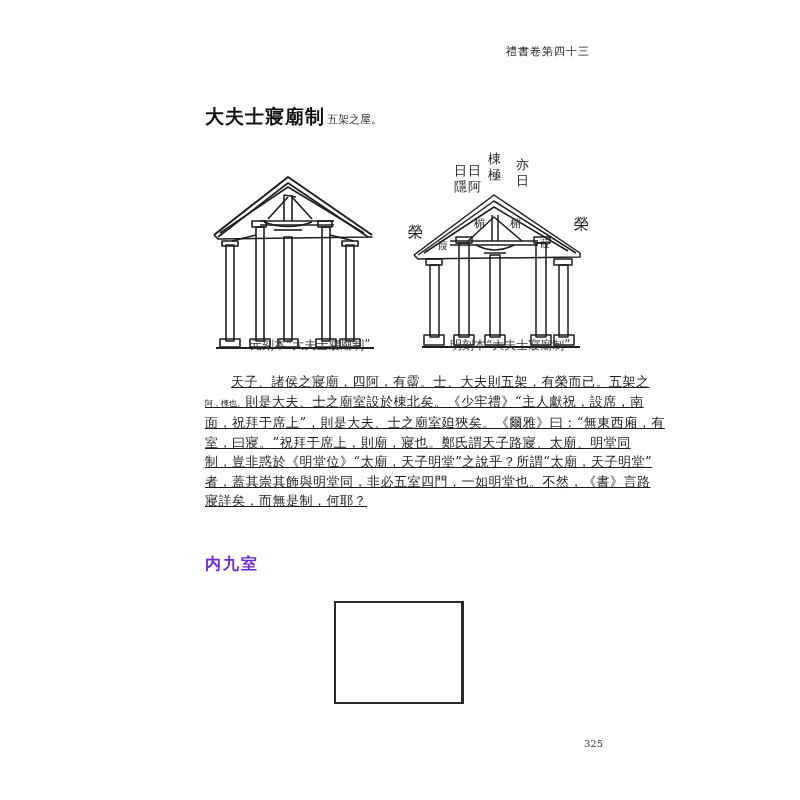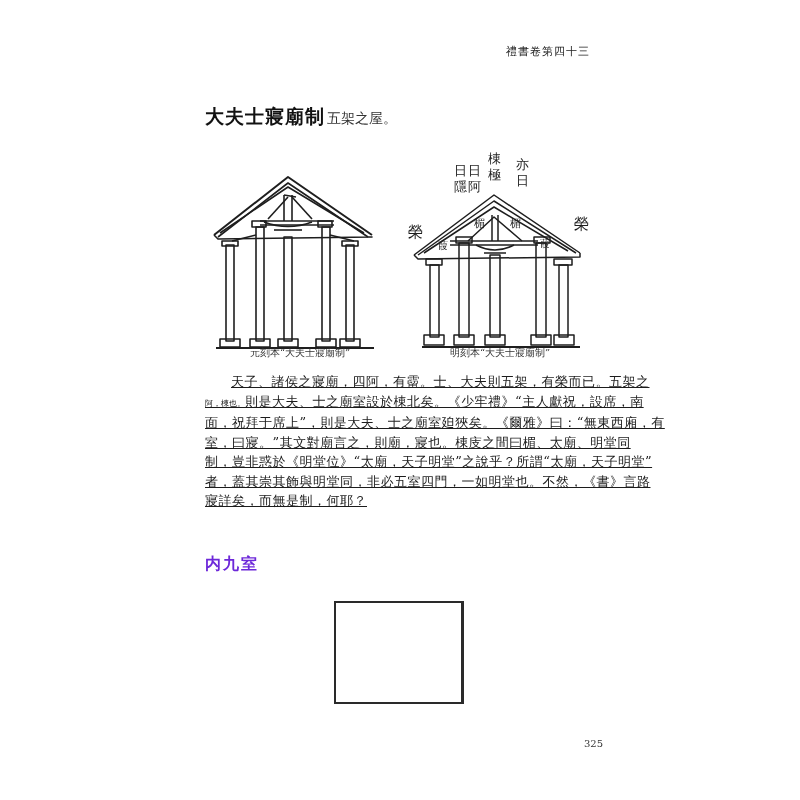--- a/index.html
+++ b/index.html
@@ -1,24 +1,24 @@
 <!DOCTYPE html>
 <html><head>
 <meta charset="utf-8">
 <style>
   html, body { margin: 0; padding: 0; background: #ffffff; }
   body { width: 800px; height: 800px; position: relative; overflow: hidden; font-family: "DejaVu Serif", "Liberation Serif", serif; color: #1a1a1a; }
   .running-head { position: absolute; left: 506px; top: 44px; width: 110px; text-align: left; font-family: "DejaVu Sans", sans-serif; font-size: 11px; letter-spacing: 1px; color: #222; }
   .section-title { position: absolute; left: 205px; top: 104px; font-family: "DejaVu Sans", sans-serif; font-size: 19px; font-weight: bold; color: #111; letter-spacing: 1px; white-space: nowrap; }
-  .section-title .subnote { font-family: "DejaVu Serif", serif; font-size: 14px; font-weight: normal; color: #333; letter-spacing: 0; margin-left: 2px; }
+  .section-title .subnote { font-family: "DejaVu Serif", serif; font-size: 11px; font-weight: normal; color: #333; letter-spacing: 0; margin-left: 2px; }
   .figure { position: absolute; }
   .figure svg { display: block; }
   .fig-left { left: 212px; top: 175px; width: 170px; height: 175px; }
   .fig-right { left: 404px; top: 145px; width: 192px; height: 205px; }
-  .caption { position: absolute; top: 346px; font-size: 10px; color: #333; white-space: nowrap; }
+  .caption { position: absolute; top: 337px; font-size: 12px; color: #333; white-space: nowrap; }
   .cap-left { left: 250px; }
   .cap-right { left: 450px; }
   .body-text { position: absolute; left: 205px; top: 372px; width: 412px; font-size: 13px; line-height: 19.5px; color: #1c1c1c; letter-spacing: 0.5px; text-decoration: underline; }
   .body-text .line { display: block; white-space: nowrap; }
   .body-text .indent { padding-left: 26px; }
   .body-text .small { font-size: 8px; letter-spacing: 0; }
   .section-title-2 { position: absolute; left: 205px; top: 554px; font-family: "DejaVu Sans", sans-serif; font-size: 16px; font-weight: bold; color: #6d28d9; letter-spacing: 2px; }
   .plan-box { position: absolute; left: 334px; top: 601px; width: 130px; height: 103px; border: 2px solid #2a2a2a; border-right-width: 3px; box-sizing: border-box; }
   .page-number { position: absolute; left: 584px; top: 738px; font-size: 10px; color: #333; font-family: "DejaVu Serif", serif; }
 </style>
@@ -131,21 +131,21 @@
       <path d="M18 202 L176 202" stroke-width="1.8"></path>
     </g>
   </svg>
 </div>
 <div class="caption cap-right">明刻本“大夫士寢廟制”</div>
 
 <div class="body-text">
   <span class="line indent">天子、諸侯之寢廟，四阿，有霤。士、大夫則五架，有榮而已。五架之</span>
   <span class="line"><span class="small">阿，棟也。</span><span>則是大夫、士之廟室設於棟北矣。《少牢禮》“主人獻祝，設席，南</span></span>
   <span class="line">面，祝拜于席上”，則是大夫、士之廟室廹狹矣。《爾雅》曰：“無東西廂，有</span>
-  <span class="line">室，曰寢。”其文對廟言之，則廟，寢也。棟庋之間曰楣、太廟、明堂同</span>
+  <span class="line">室，曰寢。”祝拜于席上，則廟，寢也。鄭氏謂天子路寢、太廟、明堂同</span>
   <span class="line">制，豈非惑於《明堂位》“太廟，天子明堂”之說乎？所謂“太廟，天子明堂”</span>
   <span class="line">者，蓋其崇其飾與明堂同，非必五室四門，一如明堂也。不然，《書》言路</span>
   <span class="line">寢詳矣，而無是制，何耶？</span>
 </div>
 
 <div class="section-title-2">内九室</div>
 
 <div class="plan-box"></div>
 
 <div class="page-number">325</div>

